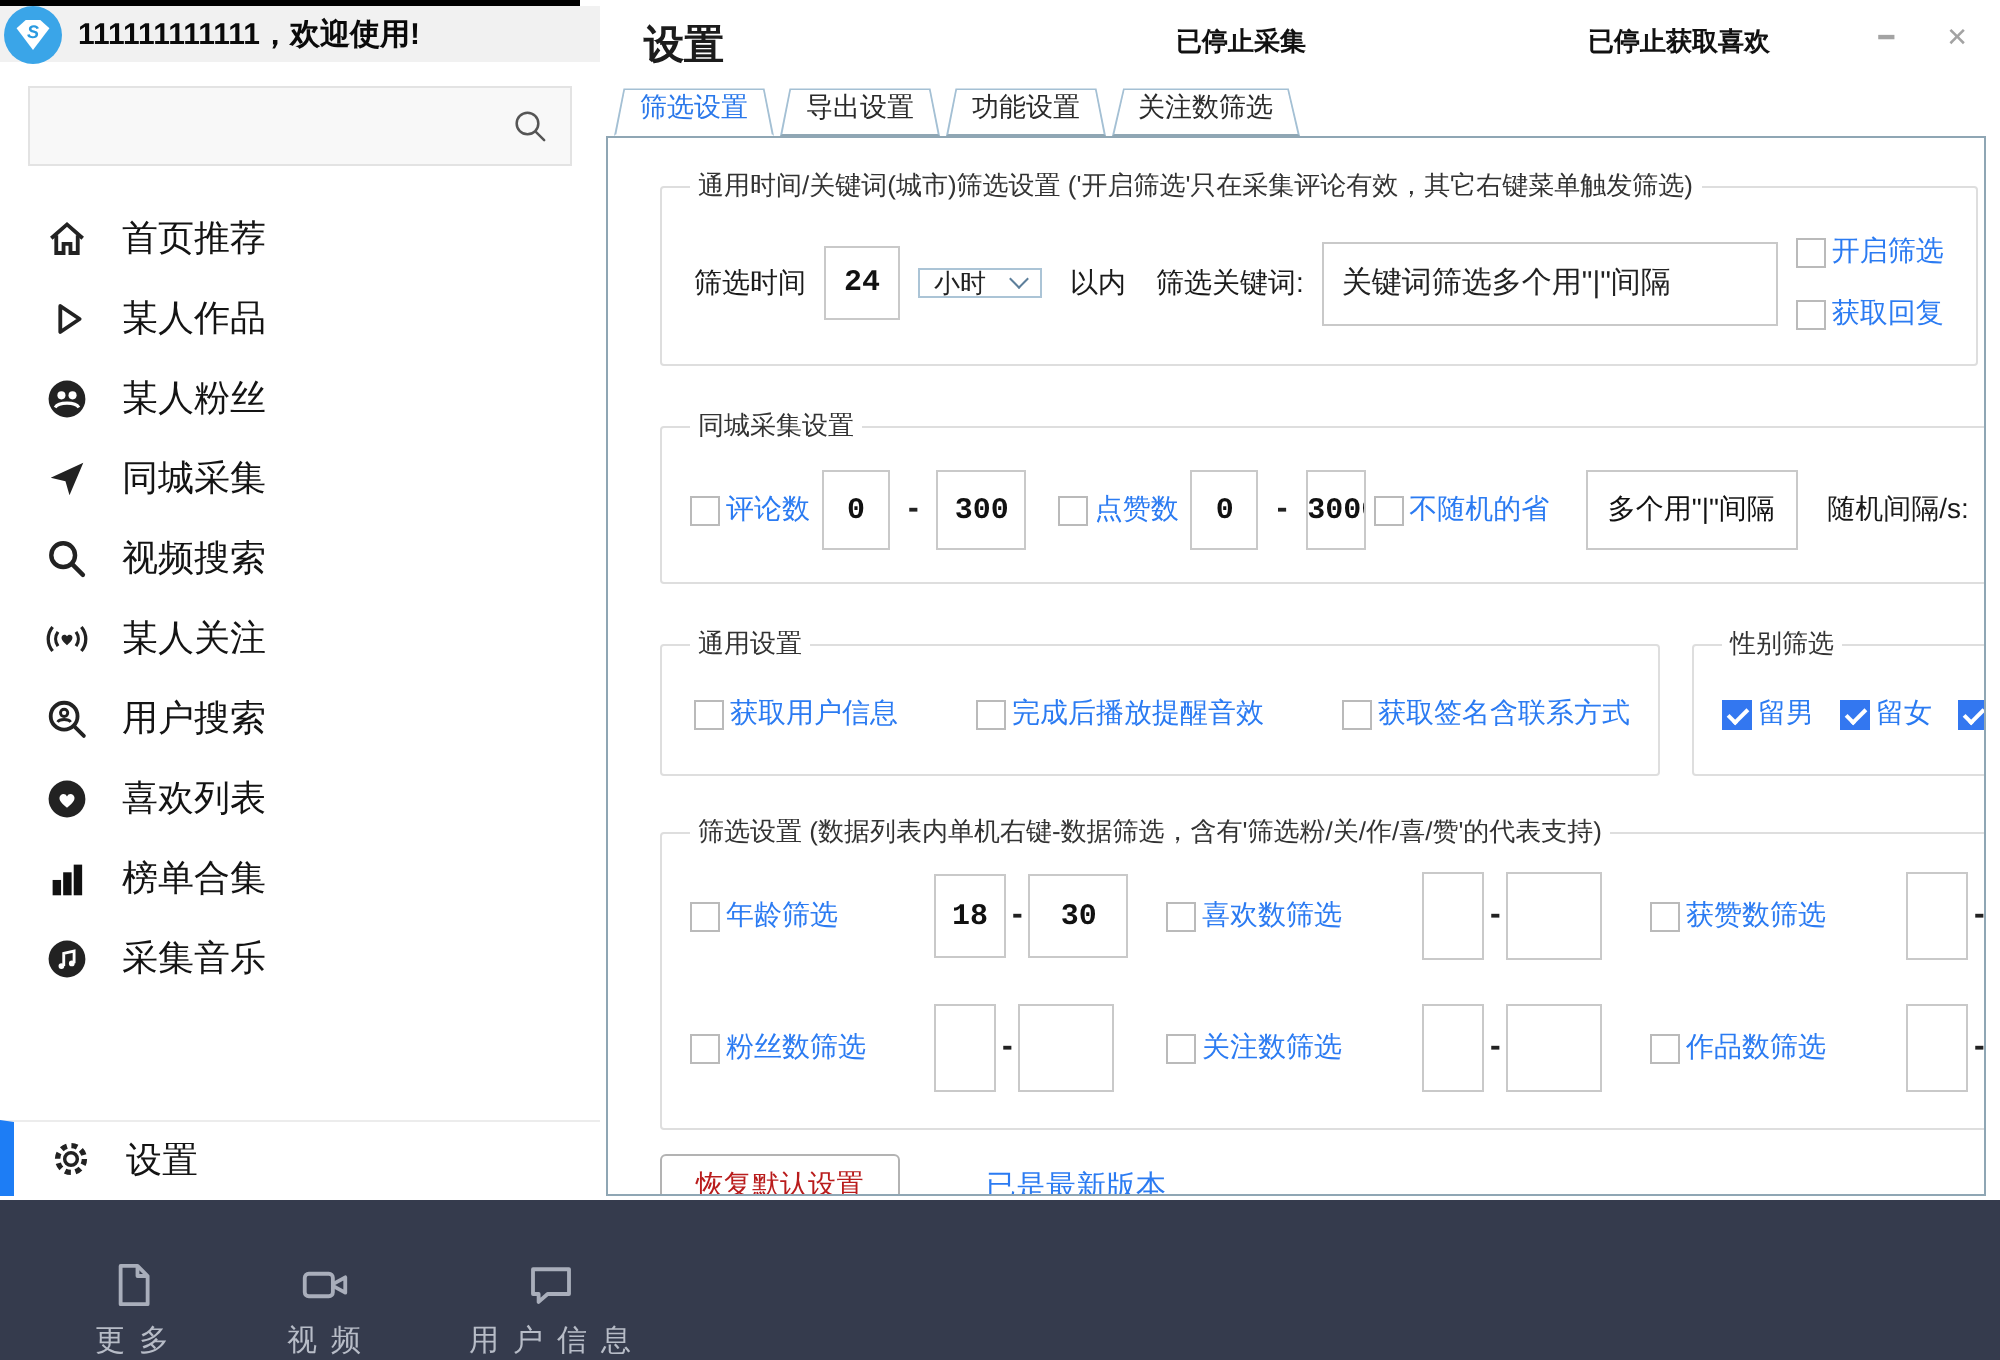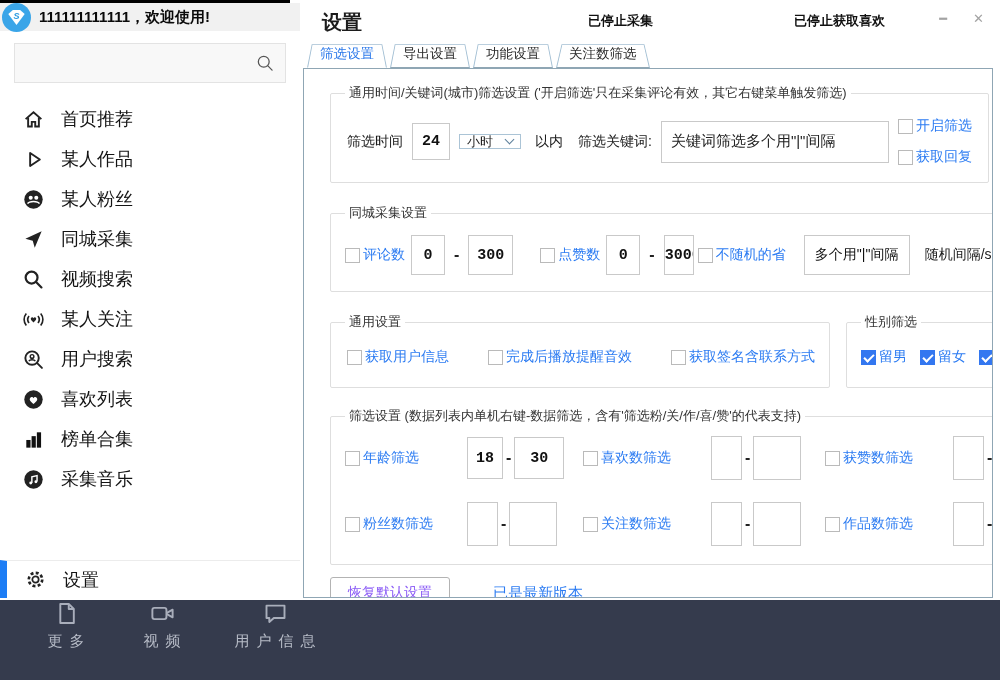--- a/index.html
+++ b/index.html
@@ -18,21 +18,21 @@
   .search-glass { width:20px; height:20px; flex:none; cursor:pointer; }
   .menu { margin-top:16px; }
   .menu-item { display:flex; align-items:center; gap:16px; height:40px; padding-left:22px; cursor:pointer; }
   .mi-icon { width:23px; height:23px; flex:none; display:flex; }
   .mi-icon svg { width:100%; height:100%; }
   .mi-label { font-size:18px; color:#141414; }
   .settings-item { position:absolute; left:0; right:0; bottom:2px; height:38px; display:flex; align-items:center; gap:16px;
     padding-left:17px; border-left:7px solid #1d7df5; border-top:1px solid #ececec; background:#fff; cursor:pointer; }
 
   
-  .dock { position:absolute; left:0; bottom:0; width:1000px; height:80px; background:#353b4d; display:flex; align-items:flex-start; padding-left:18px; }
+  .dock { position:absolute; left:0; bottom:0; width:1000px; height:80px; background:#353b4d; display:flex; align-items:flex-end; padding-left:18px; }
   .dock-item { width:96px; display:flex; flex-direction:column; align-items:center; gap:5px; cursor:pointer; }
   .dock-item:last-child { width:130px; }
   .dock-icon { width:27px; height:27px; }
   .dock-label { font-size:15px; color:#b7bcc7; letter-spacing:7px; text-indent:7px; white-space:nowrap; }
 
   
   .main { position:absolute; left:300px; top:0; width:700px; height:600px; background:#fff; }
   .main-header { position:relative; height:42px; }
   .page-title { position:absolute; left:22px; top:9px; font-size:20px; font-weight:bold; color:#1c1c1c; }
   .status-collect { position:absolute; left:288px; top:12px; font-size:13px; font-weight:bold; color:#111; }
@@ -82,21 +82,21 @@
   .gs-row fieldset { margin-bottom:0; }
   .fs-general { flex:1; }
   .fs-gender { width:178px; flex:none; }
 
   .fgroup { display:flex; align-items:center; width:228px; flex:none; }
   .fgroup .cb { width:122px; flex:none; }
   .fgroup2 .cb { width:128px; }
   .filter-row { display:flex; align-items:center; padding:5px 0 6px; }
 
   .footer-row { display:flex; align-items:center; margin-top:12px; }
-  .reset-btn { border:1px solid #b3b3b3; background:#fff; border-radius:3px; padding:6px 17px; font-size:14px; color:#8b5cf6;
+  .reset-btn { border:1px solid #b3b3b3; background:#fff; border-radius:3px; padding:6px 17px; font-size:14px; color:#b91c1c;
     font-family:inherit; cursor:pointer; }
   .version-link { margin-left:43px; font-size:15px; color:#2b7bf2; cursor:pointer; }
 </style>
 </head>
 <body>
 
 <div class="app">
 
   <aside class="sidebar">
     <div class="top-strip"></div>
@@ -280,21 +280,21 @@
       <fieldset>
         <legend>同城采集设置</legend>
         <div class="frow" style="padding:7px 0 4px; gap:6px;">
           <label class="cb">
             <span class="box"></span>
             <span class="lbl">评论数</span>
           </label>
           <input class="ni" style="width: 34px;" value="0">
           <span class="dash">-</span>
           <input class="ni" style="width: 45px;" value="300">
-          <label class="cb" style="margin-left:21px;">
+          <label class="cb" style="margin-left:10px;">
             <span class="box"></span>
             <span class="lbl">点赞数</span>
           </label>
           <input class="ni" style="width: 34px;" value="0">
           <span class="dash">-</span>
           <input class="ni" style="width: 30px;" value="3000">
           <label class="cb" style="margin-left:-2px;">
             <span class="box"></span>
             <span class="lbl">不随机的省</span>
           </label>

